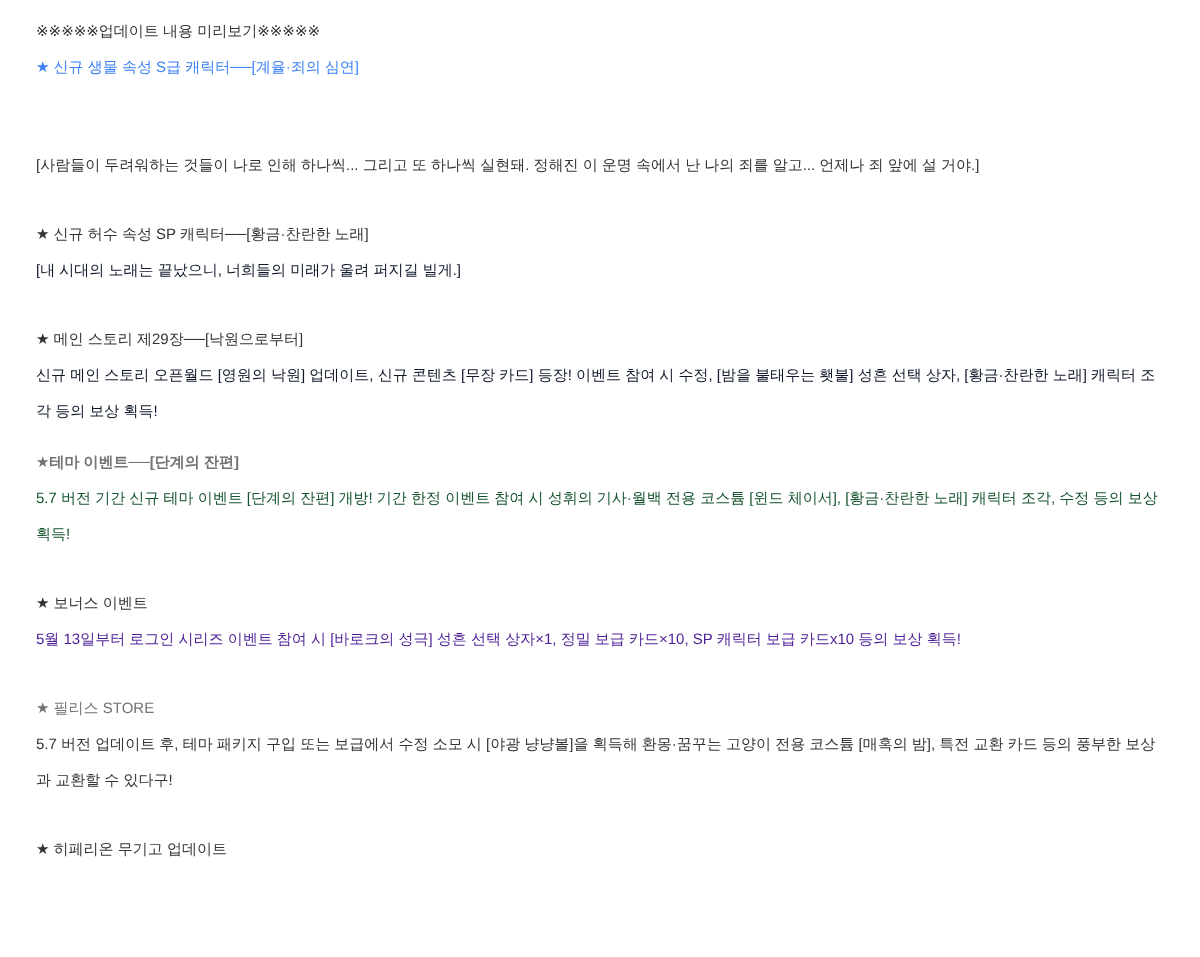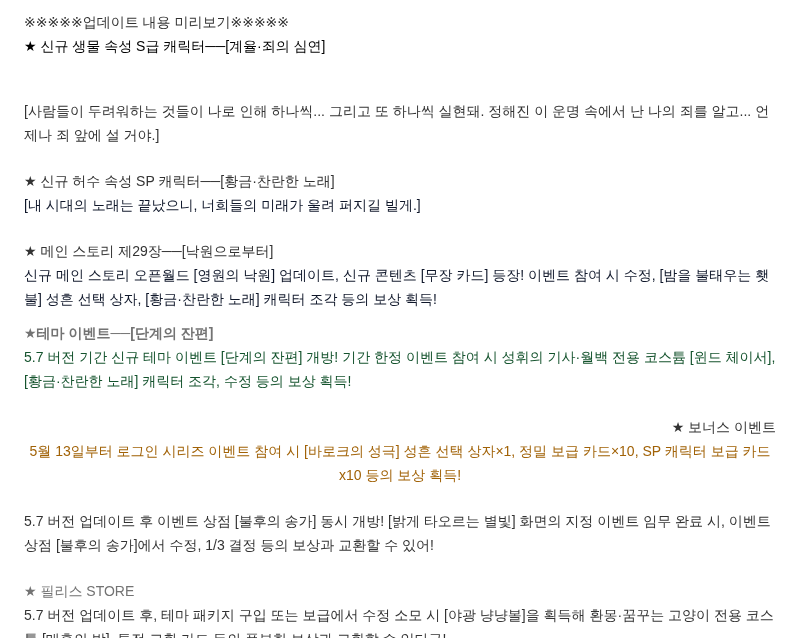--- a/index.html
+++ b/index.html
@@ -10,51 +10,50 @@
   .page {
     width: 800px;
     min-height: 638px;
     box-sizing: border-box;
     padding: 10px 24px 14px 24px;
     background: #ffffff;
     font-family: "Liberation Sans", "DejaVu Sans", sans-serif;
   }
   .page p {
     margin: 0;
-    font-size: 14px;
+    font-size: 10px;
     line-height: 24px;
     color: #333333;
     word-break: normal;
     overflow-wrap: break-word;
   }
   
   .gap    { margin-top: 22px !important; }
   .gap-sm { margin-top: 10px !important; }
 </style>
 </head>
 <body>
 
 <div class="page" style="background: rgb(255, 255, 255);">
 
   <p style="color: rgb(51, 51, 51);">※※※※※업데이트 내용 미리보기※※※※※</p>
 
-  <p style="color: #000000;">★ 신규 생물 속성 S급 캐릭터──[계율·죄의 심연]</p>
+  <p style="color: #3b82f6;">★ 신규 생물 속성 S급 캐릭터──[계율·죄의 심연]</p>
   <p style="color: rgb(51, 51, 51); margin-top: 41px;">[사람들이 두려워하는 것들이 나로 인해 하나씩... 그리고 또 하나씩 실현돼. 정해진 이 운명 속에서 난 나의 죄를 알고... 언제나 죄 앞에 설 거야.]</p>
 
   <p class="gap" style="color: rgb(51, 51, 51);">★ 신규 허수 속성 SP 캐릭터──[황금·찬란한 노래]</p>
   <p style="color: #0f172a;">[내 시대의 노래는 끝났으니, 너희들의 미래가 울려 퍼지길 빌게.]</p>
 
   <p class="gap" style="color: rgb(51, 51, 51);">★ 메인 스토리 제29장──[낙원으로부터]</p>
   <p style="color: #0f172a;">신규 메인 스토리 오픈월드 [영원의 낙원] 업데이트, 신규 콘텐츠 [무장 카드] 등장! 이벤트 참여 시 수정, [밤을 불태우는 횃불] 성흔 선택 상자, [황금·찬란한 노래] 캐릭터 조각 등의 보상 획득!</p>
 
   <p class="gap-sm" style="color: #737373; font-weight: bold;">★테마 이벤트──[단계의 잔편]</p>
   <p style="color: #14532d;">5.7 버전 기간 신규 테마 이벤트 [단계의 잔편] 개방! 기간 한정 이벤트 참여 시 성휘의 기사·월백 전용 코스튬 [윈드 체이서], [황금·찬란한 노래] 캐릭터 조각, 수정 등의 보상 획득!</p>
 
-  <p class="gap" style="color: rgb(51, 51, 51); text-align: right;">★ 보너스 이벤트</p>
-  <p style="color: #a16207; text-align: center;">5월 13일부터 로그인 시리즈 이벤트 참여 시 [바로크의 성극] 성흔 선택 상자×1, 정밀 보급 카드×10, SP 캐릭터 보급 카드x10 등의 보상 획득!</p>
-  <p class="gap" style="color: rgb(51, 51, 51);">5.7 버전 업데이트 후 이벤트 상점 [불후의 송가] 동시 개방! [밝게 타오르는 별빛] 화면의 지정 이벤트 임무 완료 시, 이벤트 상점 [불후의 송가]에서 수정, 1/3 결정 등의 보상과 교환할 수 있어!</p>
+  <p class="gap" style="color: rgb(51, 51, 51);">★ 보너스 이벤트</p>
+  <p style="color: #4c1d95;">5월 13일부터 로그인 시리즈 이벤트 참여 시 [바로크의 성극] 성흔 선택 상자×1, 정밀 보급 카드×10, SP 캐릭터 보급 카드x10 등의 보상 획득!</p>
 
   <p class="gap" style="color: #737373;">★ 필리스 STORE</p>
   <p style="color: rgb(51, 51, 51);">5.7 버전 업데이트 후, 테마 패키지 구입 또는 보급에서 수정 소모 시 [야광 냥냥볼]을 획득해 환몽·꿈꾸는 고양이 전용 코스튬 [매혹의 밤], 특전 교환 카드 등의 풍부한 보상과 교환할 수 있다구!</p>
 
   <p class="gap" style="color: rgb(51, 51, 51);">★ 히페리온 무기고 업데이트</p>
 
 </div>
 
 </body></html>

